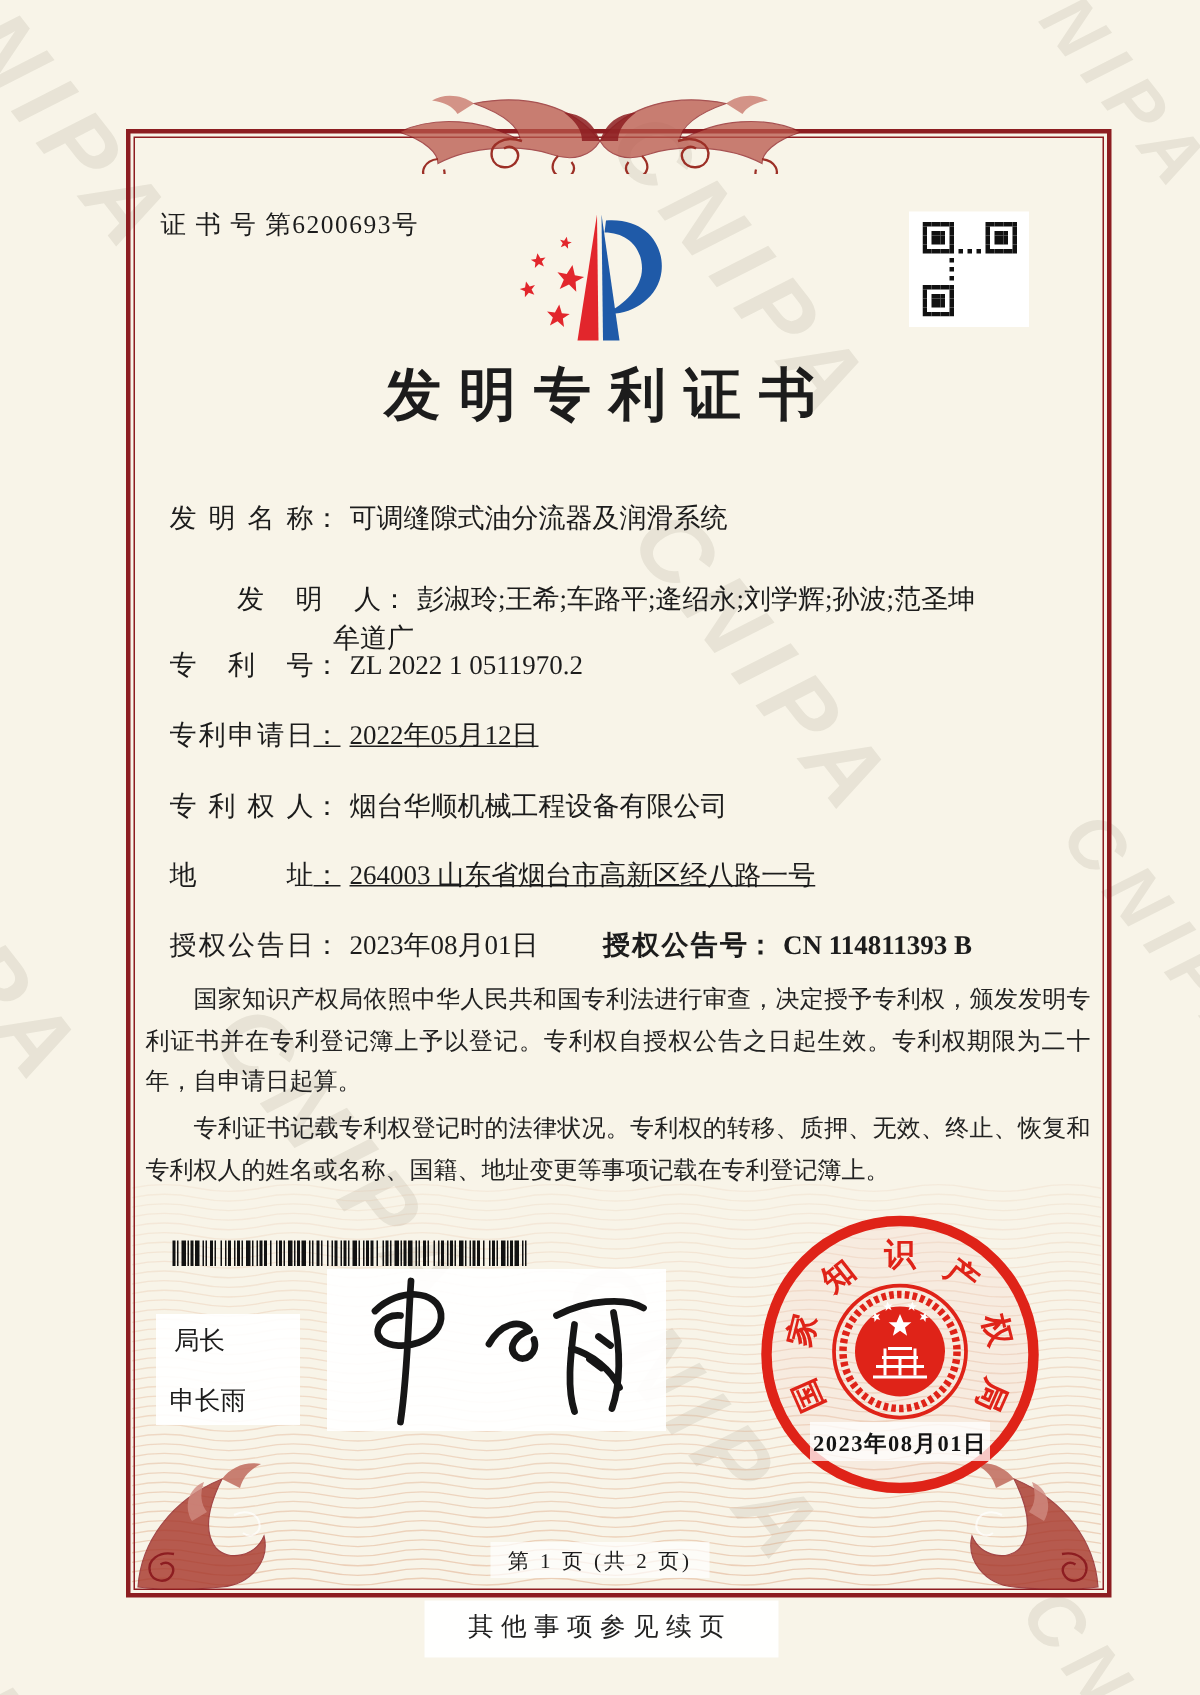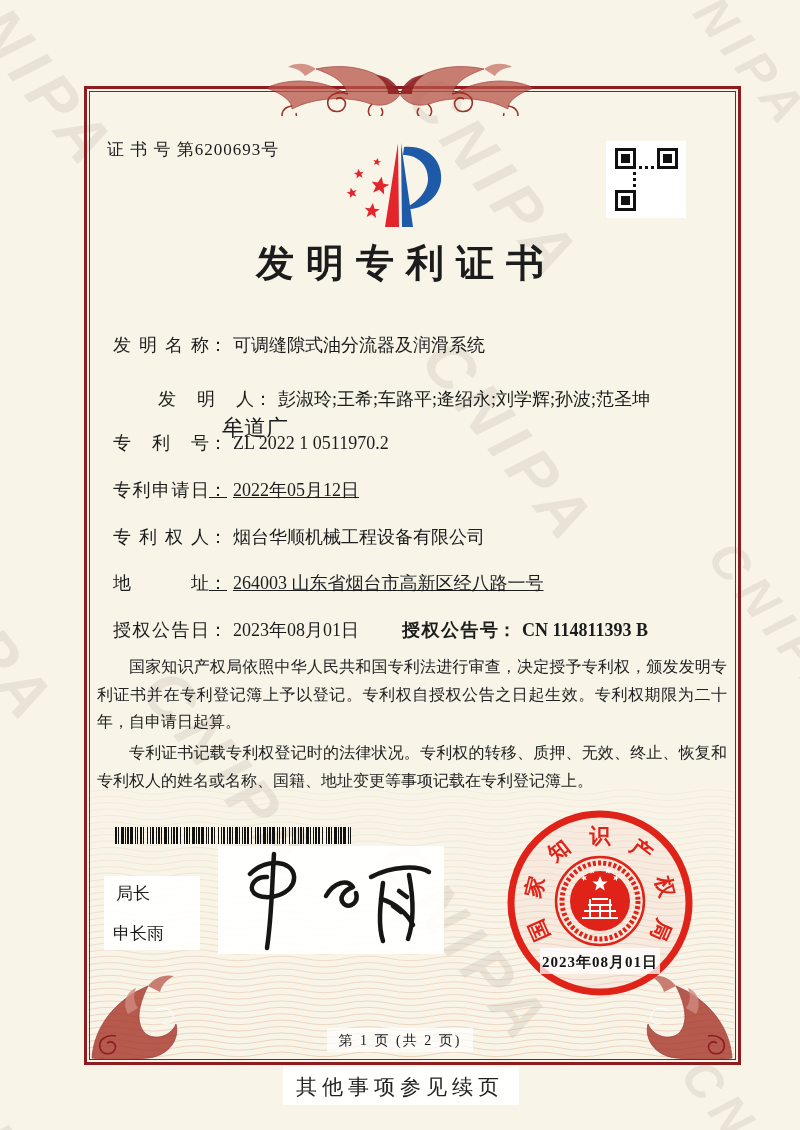--- a/index.html
+++ b/index.html
@@ -19,42 +19,42 @@
   .cert-no{position:absolute;left:107px;top:138px;font-size:17px;letter-spacing:1px;}
   .logo{position:absolute;left:336px;top:134px;width:120px;height:100px;}
   .qr-box{position:absolute;left:606px;top:141px;width:80px;height:77px;background:#fff;}
   .qr{position:absolute;left:9px;top:7px;}
   .title{position:absolute;left:0;right:0;top:238px;text-align:center;font-size:38px;font-weight:bold;
          letter-spacing:12px;padding-left:12px;}
   
   .field{position:absolute;left:113px;font-size:18px;white-space:nowrap;}
   .flabel{display:inline-block;width:96px;text-align:justify;text-align-last:justify;}
   .fvalue{margin-left:6px;}
-  .line2{position:absolute;left:222px;font-size:22px;}
+  .line2{position:absolute;left:222px;font-size:18px;}
   .grant-no{position:absolute;left:402px;font-size:18px;white-space:nowrap;}
   
   .para{position:absolute;left:97px;width:630px;font-size:16px;line-height:27.5px;
         text-indent:2em;text-align:justify;color:#222;}
   
   .waves{position:absolute;left:88px;top:788px;}
   .patch{position:absolute;background:#fff;}
   .barcode{position:absolute;left:115px;top:827px;width:238px;height:17px;display:flex;align-items:stretch;}
   .officer-title{position:absolute;left:116px;top:882px;font-size:17px;
                  font-family:"Liberation Sans","DejaVu Sans",sans-serif;}
   .officer-name{position:absolute;left:113px;top:922px;font-size:17px;
                 font-family:"Liberation Sans","DejaVu Sans",sans-serif;}
   .signature{position:absolute;left:222px;top:842px;}
   
   .seal{position:absolute;left:504px;top:807px;width:192px;height:192px;}
   .seal-char{position:absolute;left:50%;top:50%;font-size:21px;font-weight:bold;color:#df2318;}
   .seal-date{position:absolute;left:0;right:0;top:146px;text-align:center;font-size:15px;
              font-weight:bold;color:#141414;letter-spacing:1px;}
   
   .page-info{position:absolute;left:0;right:0;top:1032px;text-align:center;font-size:14px;letter-spacing:2px;}
-  .note{position:absolute;left:0;right:0;top:1073px;text-align:center;font-size:21px;letter-spacing:5px;color:#222;}
+  .note{position:absolute;left:0;right:0;top:1073px;text-align:center;font-size:17px;letter-spacing:5px;color:#222;}
 </style>
 </head>
 <body>
 
 <div class="page">
 
   <div class="wm" style="left:-15px;top:-50px;">CNIPA</div>
   <div class="wm small" style="left:700px;top:-50px;">CNIPA</div>
   <div class="wm" style="left:450px;top:60px;">CNIPA</div>
   <div class="wm" style="left:465px;top:325px;">CNIPA</div>

